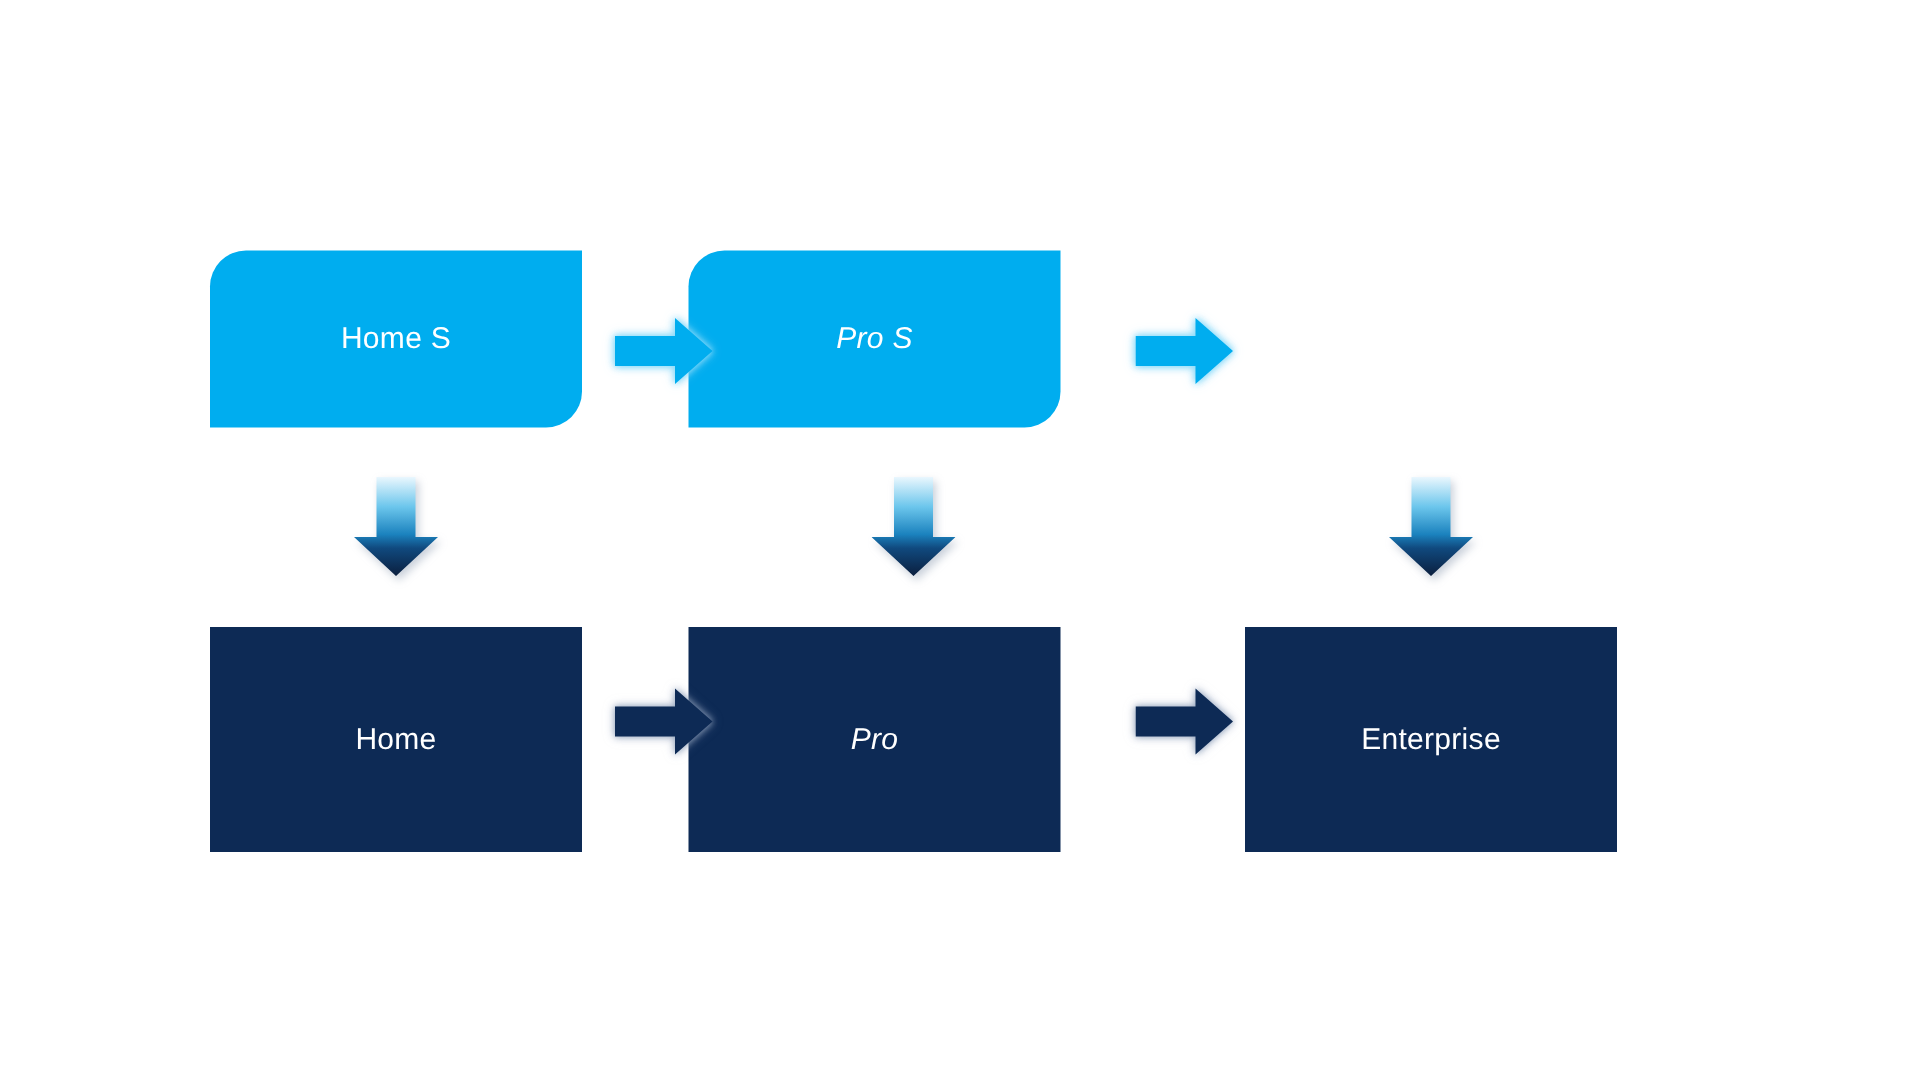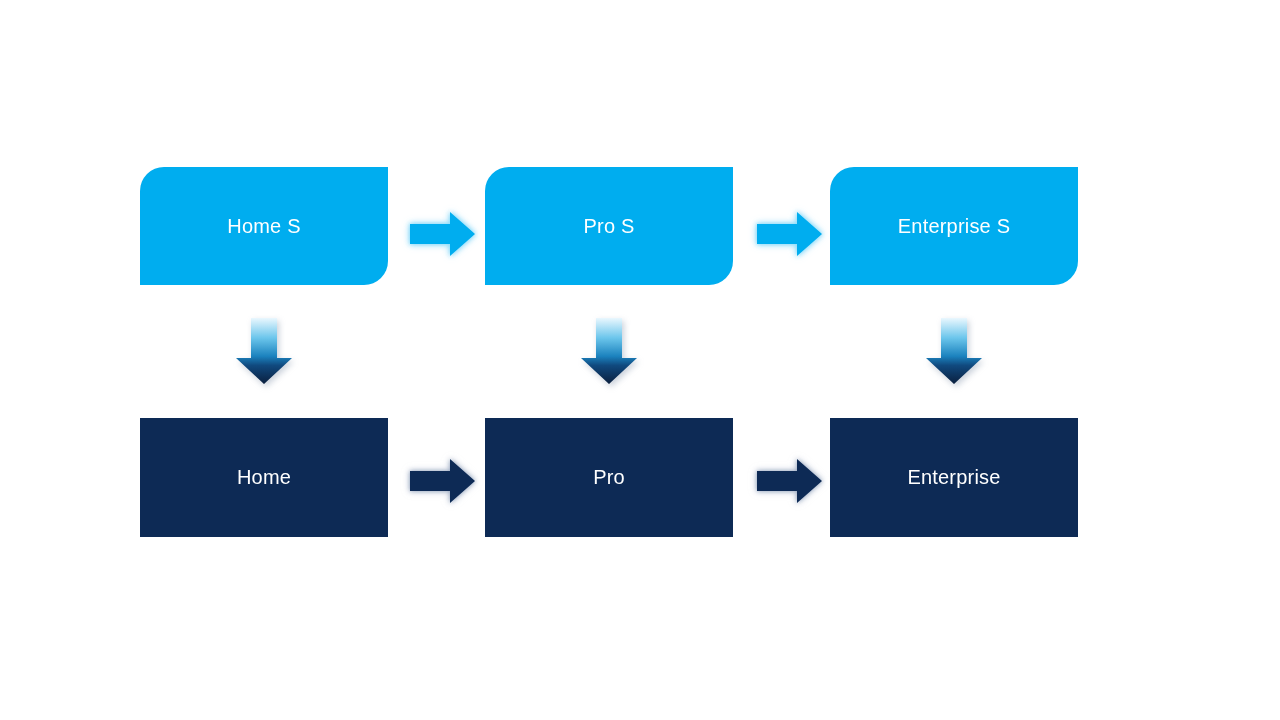--- a/index.html
+++ b/index.html
@@ -41,25 +41,25 @@
     letter-spacing: 0.2px;
   }
   .top {
     top: 167px;
     height: 118px;
     background: var(--stage-fill);
     border-radius: 24px 0 24px 0;
   }
   .bottom {
     top: 418px;
-    height: 119px;
+    height: 150px;
     background: var(--product-fill);
   }
   .c0 { left: 140px; }
-  .c1 { left: 485px; }
+  .c1 { left: 459px; font-style: italic; }
   .c2 { left: 830px; }
 
   .harrow {
     position: absolute;
     width: 66px;
     height: 46px;
   }
   .g0 { left: 410px; }
   .g1 { left: 757px; }
   .rowtop { top: 211px; }
@@ -109,23 +109,20 @@
       </linearGradient>
     </defs>
   </svg>
 
   <div class="box top c0">
     <span>Home S</span>
   </div>
   <div class="box top c1">
     <span>Pro S</span>
   </div>
-  <div class="box top c2">
-    <span>Enterprise S</span>
-  </div>
 
   <svg class="harrow light g0 rowtop" viewBox="0 0 66 46">
     <polygon points="0,13 40,13 40,1 65,23 40,45 40,33 0,33"></polygon>
   </svg>
   <svg class="harrow light g1 rowtop" viewBox="0 0 66 46">
     <polygon points="0,13 40,13 40,1 65,23 40,45 40,33 0,33"></polygon>
   </svg>
 
   <svg class="varrow v0" viewBox="0 0 56 66">
     <polygon points="15,0 41,0 41,40 56,40 28,66 0,40 15,40"></polygon>

